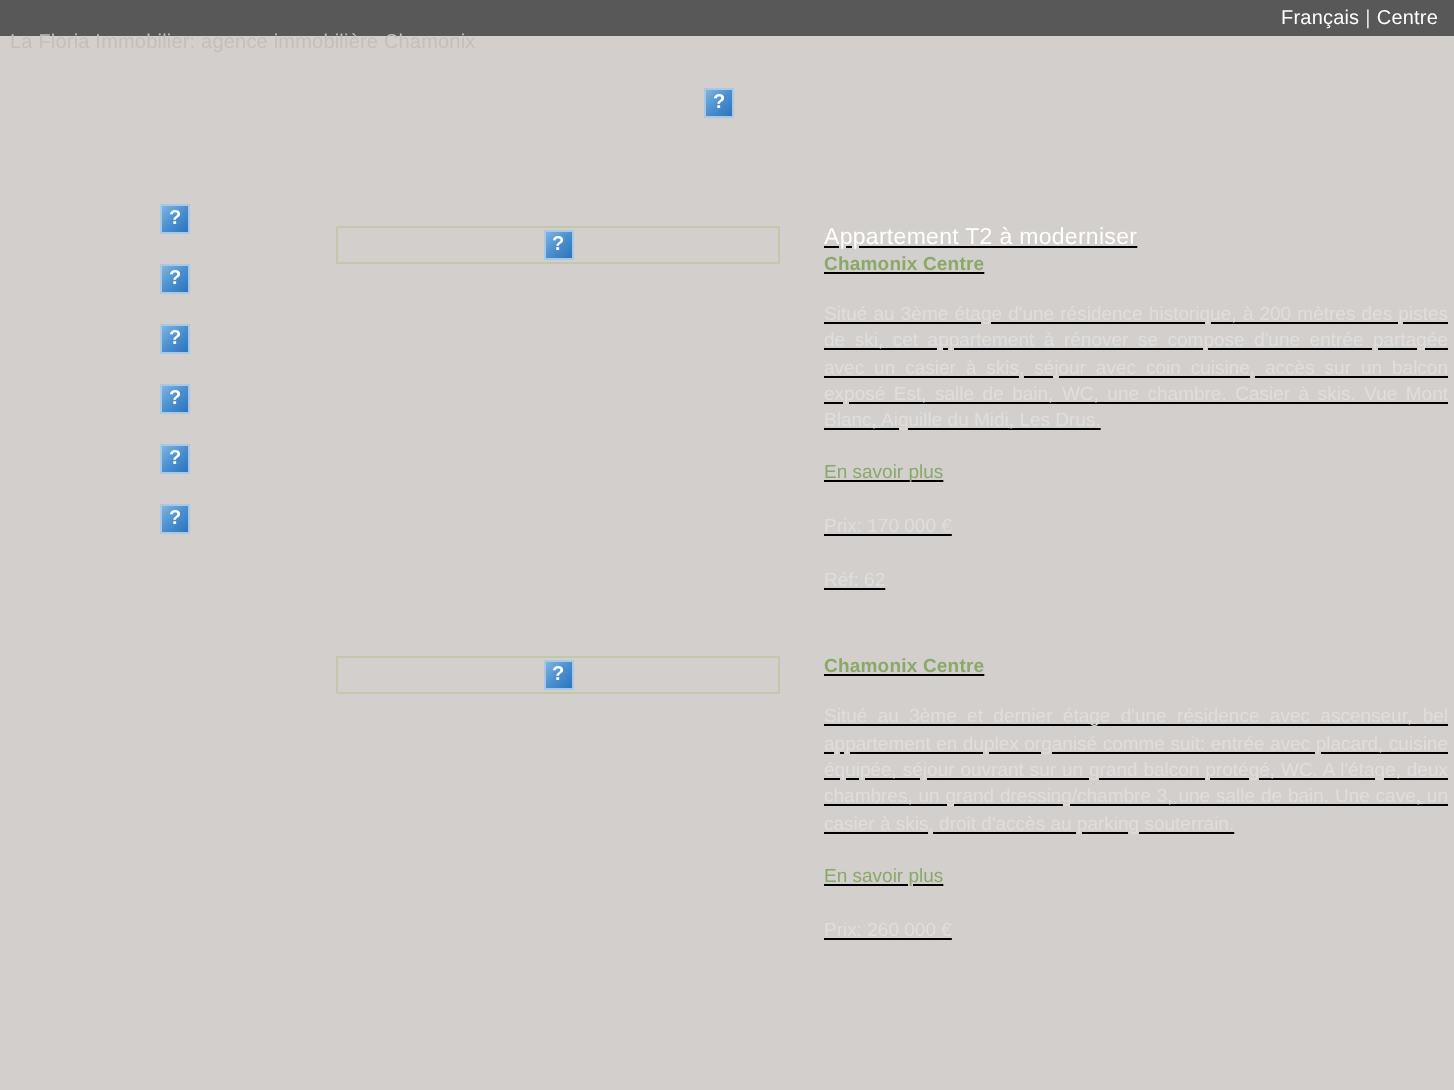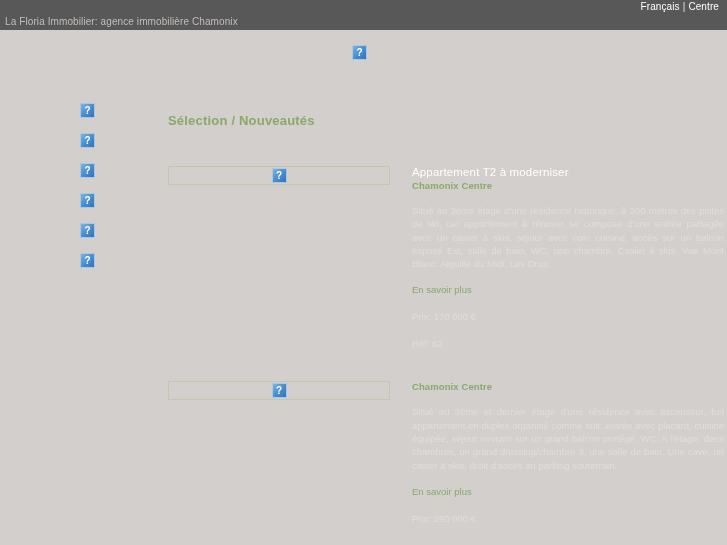--- a/index.html
+++ b/index.html
@@ -10,23 +10,24 @@
     width: 727px;
     height: 545px;
     overflow: hidden;
     background: #d2cfcd;
     font-family: "Liberation Sans", sans-serif;
     -webkit-font-smoothing: antialiased;
   }
 
   
   .topbar {
-    height: 30px;
+    height: 18px;
     background: #585858;
     display: flex;
+    align-items: center;
     justify-content: flex-end;
     padding-right: 8px;
     box-sizing: border-box;
     padding-left: 19px;
   }
   .topbar a,
   .topbar span {
     color: #ffffff;
     font-size: 10px;
     line-height: 13px;
@@ -105,20 +106,21 @@
     font-size: 13px;
     font-weight: bold;
     margin: 0 0 38px 0;
     letter-spacing: 0.2px;
   }
 
   
   .listing {
     position: relative;
     margin-bottom: 32px;
+    text-decoration: underline;
   }
   .listing-photo {
     position: absolute;
     left: 0;
     top: 0;
     width: 222px;
     height: 19px;
     box-sizing: border-box;
     border: 1px solid #c3c8ac;
     background: #d2cfcd;
@@ -197,21 +199,20 @@
   <a href="#" class="nav-item">
     <span class="broken-img"></span>
   </a>
   <a href="#" class="nav-item">
     <span class="broken-img"></span>
   </a>
 </div>
 
 <div class="main">
 
-  <h2 class="section-title">Sélection / Nouveautés</h2>
 
   <div class="listing">
     <div class="listing-photo">
       <span class="broken-img"></span>
     </div>
     <div class="listing-body">
       <h3 class="listing-title">Appartement T2 à moderniser</h3>
       <div class="listing-location">Chamonix Centre</div>
       <p class="listing-desc">Situé au 3ème étage d'une résidence historique, à 200 mètres des pistes de ski, cet appartement à rénover se compose d'une entrée partagée avec un casier à skis, séjour avec coin cuisine, accès sur un balcon exposé Est, salle de bain, WC, une chambre. Casier à skis. Vue Mont Blanc, Aiguille du Midi, Les Drus.</p>
       <a href="#" class="listing-more">En savoir plus</a>

